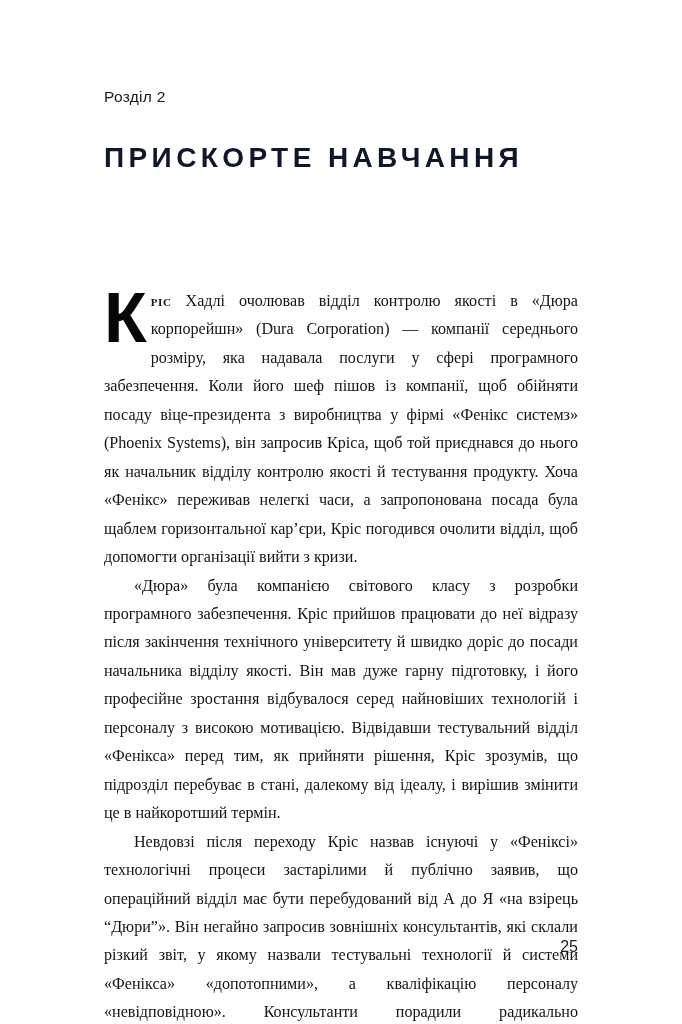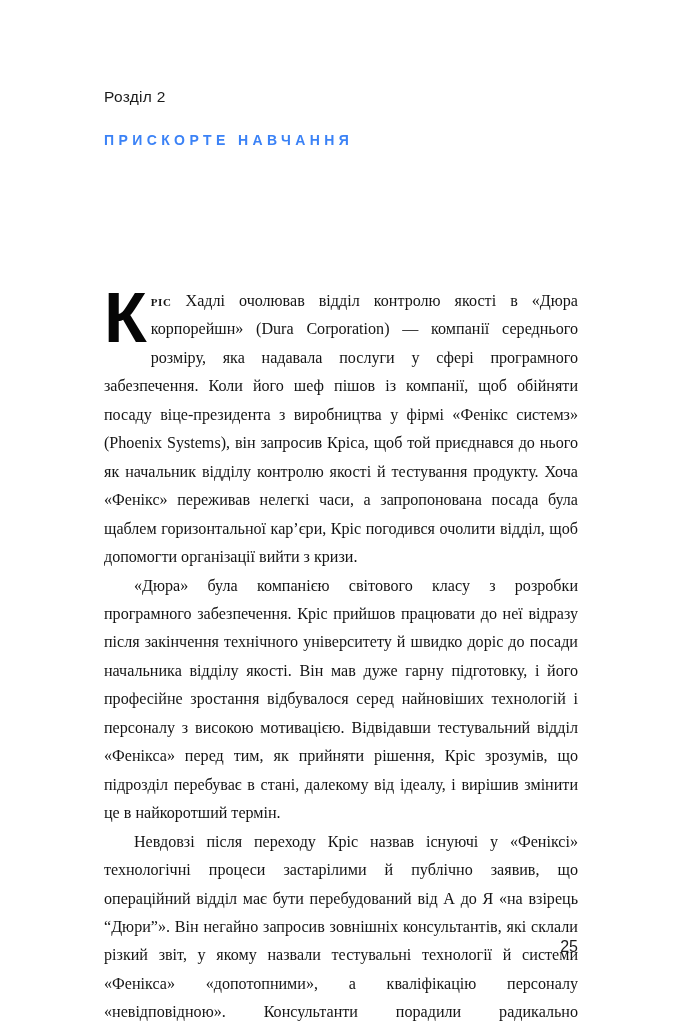--- a/index.html
+++ b/index.html
@@ -38,24 +38,24 @@
     letter-spacing: 0.3px;
     color: #1b1b1b;
     white-space: nowrap;
   }
 
   .chapter-title {
     position: absolute;
     left: 104px;
     top: 124px;
     font-family: "Liberation Sans", "DejaVu Sans", sans-serif;
-    font-size: 14px;
+    font-size: 28px;
     font-weight: 700;
     letter-spacing: 4.4px;
-    color: #3b82f6;
+    color: #0f172a;
     text-transform: uppercase;
     white-space: nowrap;
     line-height: 1.1;
   }
 
   
   .text-column {
     position: absolute;
     left: 104px;
     top: 287px;

